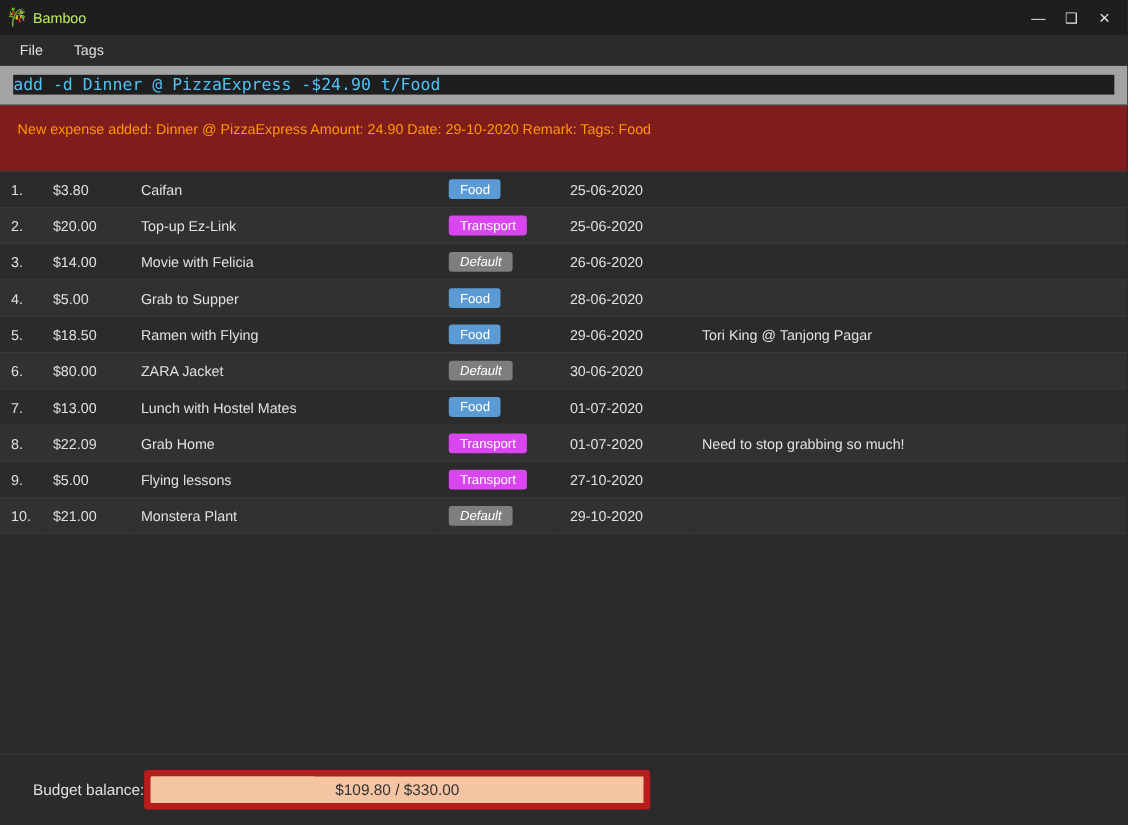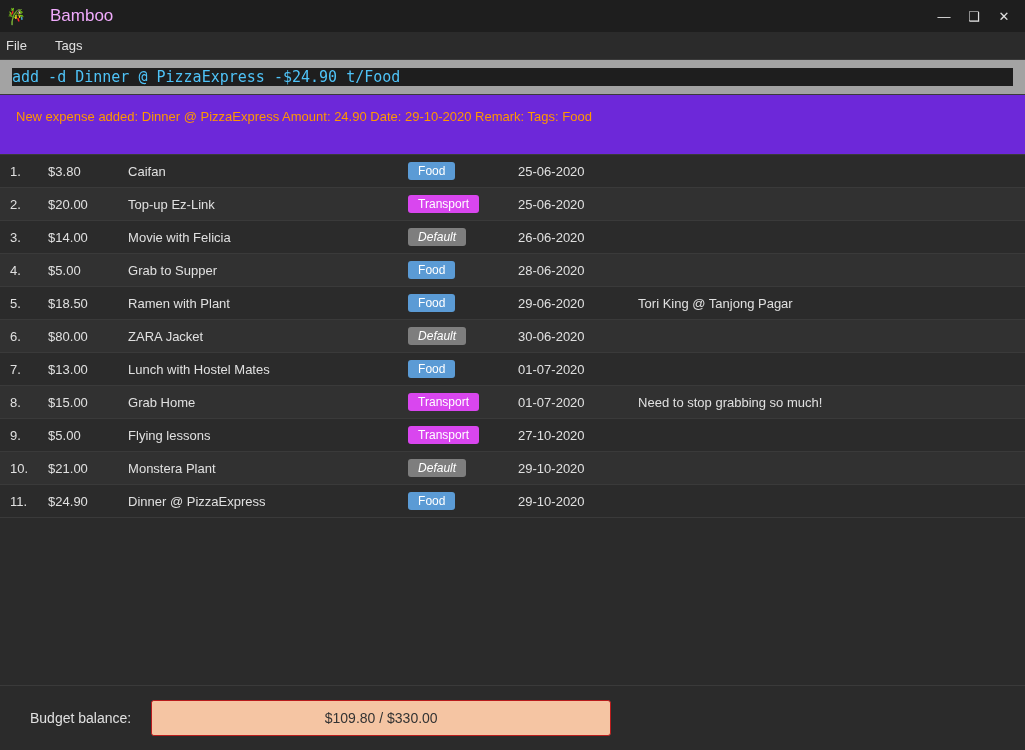--- a/index.html
+++ b/index.html
@@ -31,23 +31,22 @@
     #app-icon {
       width: 16px;
       height: 16px;
       display: flex;
       align-items: center;
       justify-content: center;
       color: #4caf50;
       font-size: 16px;
     }
     #app-title {
-      color: #f0abfc;
-      font-size: 17px;
-      margin-left: 20px;
+      color: #bef264;
+      font-size: 13px;
     }
     #window-controls {
       display: flex;
       gap: 4px;
     }
     .win-btn {
       width: 26px;
       height: 20px;
       background: none;
       border: none;
@@ -59,21 +58,21 @@
       justify-content: center;
     }
 
     
     #menu-bar {
       width: 100%;
       height: 28px;
       background: #2b2b2b;
       display: flex;
       align-items: center;
-      padding: 0 0;
+      padding: 0 12px;
       gap: 16px;
       border-bottom: 1px solid #3a3a3a;
     }
     .menu-item {
       color: #e0e0e0;
       font-size: 13px;
       cursor: pointer;
       padding: 2px 6px;
     }
 
@@ -92,21 +91,21 @@
       color: #4fc3f7;
       font-size: 15px;
       font-family: 'Consolas', monospace;
     }
 
     
     #status-area {
       width: 100%;
       min-height: 60px;
       padding: 12px 16px;
-      background: #6d28d9;
+      background: #7f1d1d;
       border-bottom: 1px solid #3a3a3a;
     }
     #status-message {
       color: #ff9800;
       font-size: 13px;
       line-height: 1.5;
     }
 
     
     #expense-table {
@@ -151,32 +150,31 @@
       position: absolute;
       bottom: 0;
       left: 0;
       right: 0;
       height: 65px;
       background: #2b2b2b;
       border-top: 1px solid #3a3a3a;
       display: flex;
       align-items: center;
       padding: 0 30px;
-      gap: 20px;
     }
     #budget-label {
       color: #e0e0e0;
       font-size: 14px;
       white-space: nowrap;
     }
     #budget-bar-container {
       width: 460px;
       height: 36px;
       background: #f5c5a3;
-      border: 1px solid #b91c1c;
+      border: 6px solid #b91c1c;
       border-radius: 3px;
       position: relative;
       display: flex;
       align-items: center;
       justify-content: center;
     }
     #budget-fill {
       position: absolute;
       left: 0; top: 0; bottom: 0;
       background: #f5c5a3;
@@ -263,21 +261,21 @@
       <td class="col-desc">Grab to Supper</td>
       <td class="col-tag">
         <span class="tag-badge tag-food">Food</span>
       </td>
       <td class="col-date">28-06-2020</td>
       <td class="col-remark"></td>
     </tr>
         <tr>
       <td class="col-num">5.</td>
       <td class="col-amount">$18.50</td>
-      <td class="col-desc">Ramen with Plant</td>
+      <td class="col-desc">Ramen with Flying</td>
       <td class="col-tag">
         <span class="tag-badge tag-food">Food</span>
       </td>
       <td class="col-date">29-06-2020</td>
       <td class="col-remark">Tori King @ Tanjong Pagar</td>
     </tr>
         <tr>
       <td class="col-num">6.</td>
       <td class="col-amount">$80.00</td>
       <td class="col-desc">ZARA Jacket</td>
@@ -292,21 +290,21 @@
       <td class="col-amount">$13.00</td>
       <td class="col-desc">Lunch with Hostel Mates</td>
       <td class="col-tag">
         <span class="tag-badge tag-food">Food</span>
       </td>
       <td class="col-date">01-07-2020</td>
       <td class="col-remark"></td>
     </tr>
         <tr>
       <td class="col-num">8.</td>
-      <td class="col-amount">$15.00</td>
+      <td class="col-amount">$22.09</td>
       <td class="col-desc">Grab Home</td>
       <td class="col-tag">
         <span class="tag-badge tag-transport">Transport</span>
       </td>
       <td class="col-date">01-07-2020</td>
       <td class="col-remark">Need to stop grabbing so much!</td>
     </tr>
         <tr>
       <td class="col-num">9.</td>
       <td class="col-amount">$5.00</td>
@@ -316,30 +314,20 @@
       </td>
       <td class="col-date">27-10-2020</td>
       <td class="col-remark"></td>
     </tr>
         <tr>
       <td class="col-num">10.</td>
       <td class="col-amount">$21.00</td>
       <td class="col-desc">Monstera Plant</td>
       <td class="col-tag">
         <span class="tag-badge tag-default">Default</span>
-      </td>
-      <td class="col-date">29-10-2020</td>
-      <td class="col-remark"></td>
-    </tr>
-        <tr>
-      <td class="col-num">11.</td>
-      <td class="col-amount">$24.90</td>
-      <td class="col-desc">Dinner @ PizzaExpress</td>
-      <td class="col-tag">
-        <span class="tag-badge tag-food">Food</span>
       </td>
       <td class="col-date">29-10-2020</td>
       <td class="col-remark"></td>
     </tr>
       </tbody>
   </table>
 </div>
 
 <div id="budget-bar">
   <span id="budget-label">Budget balance:</span>

